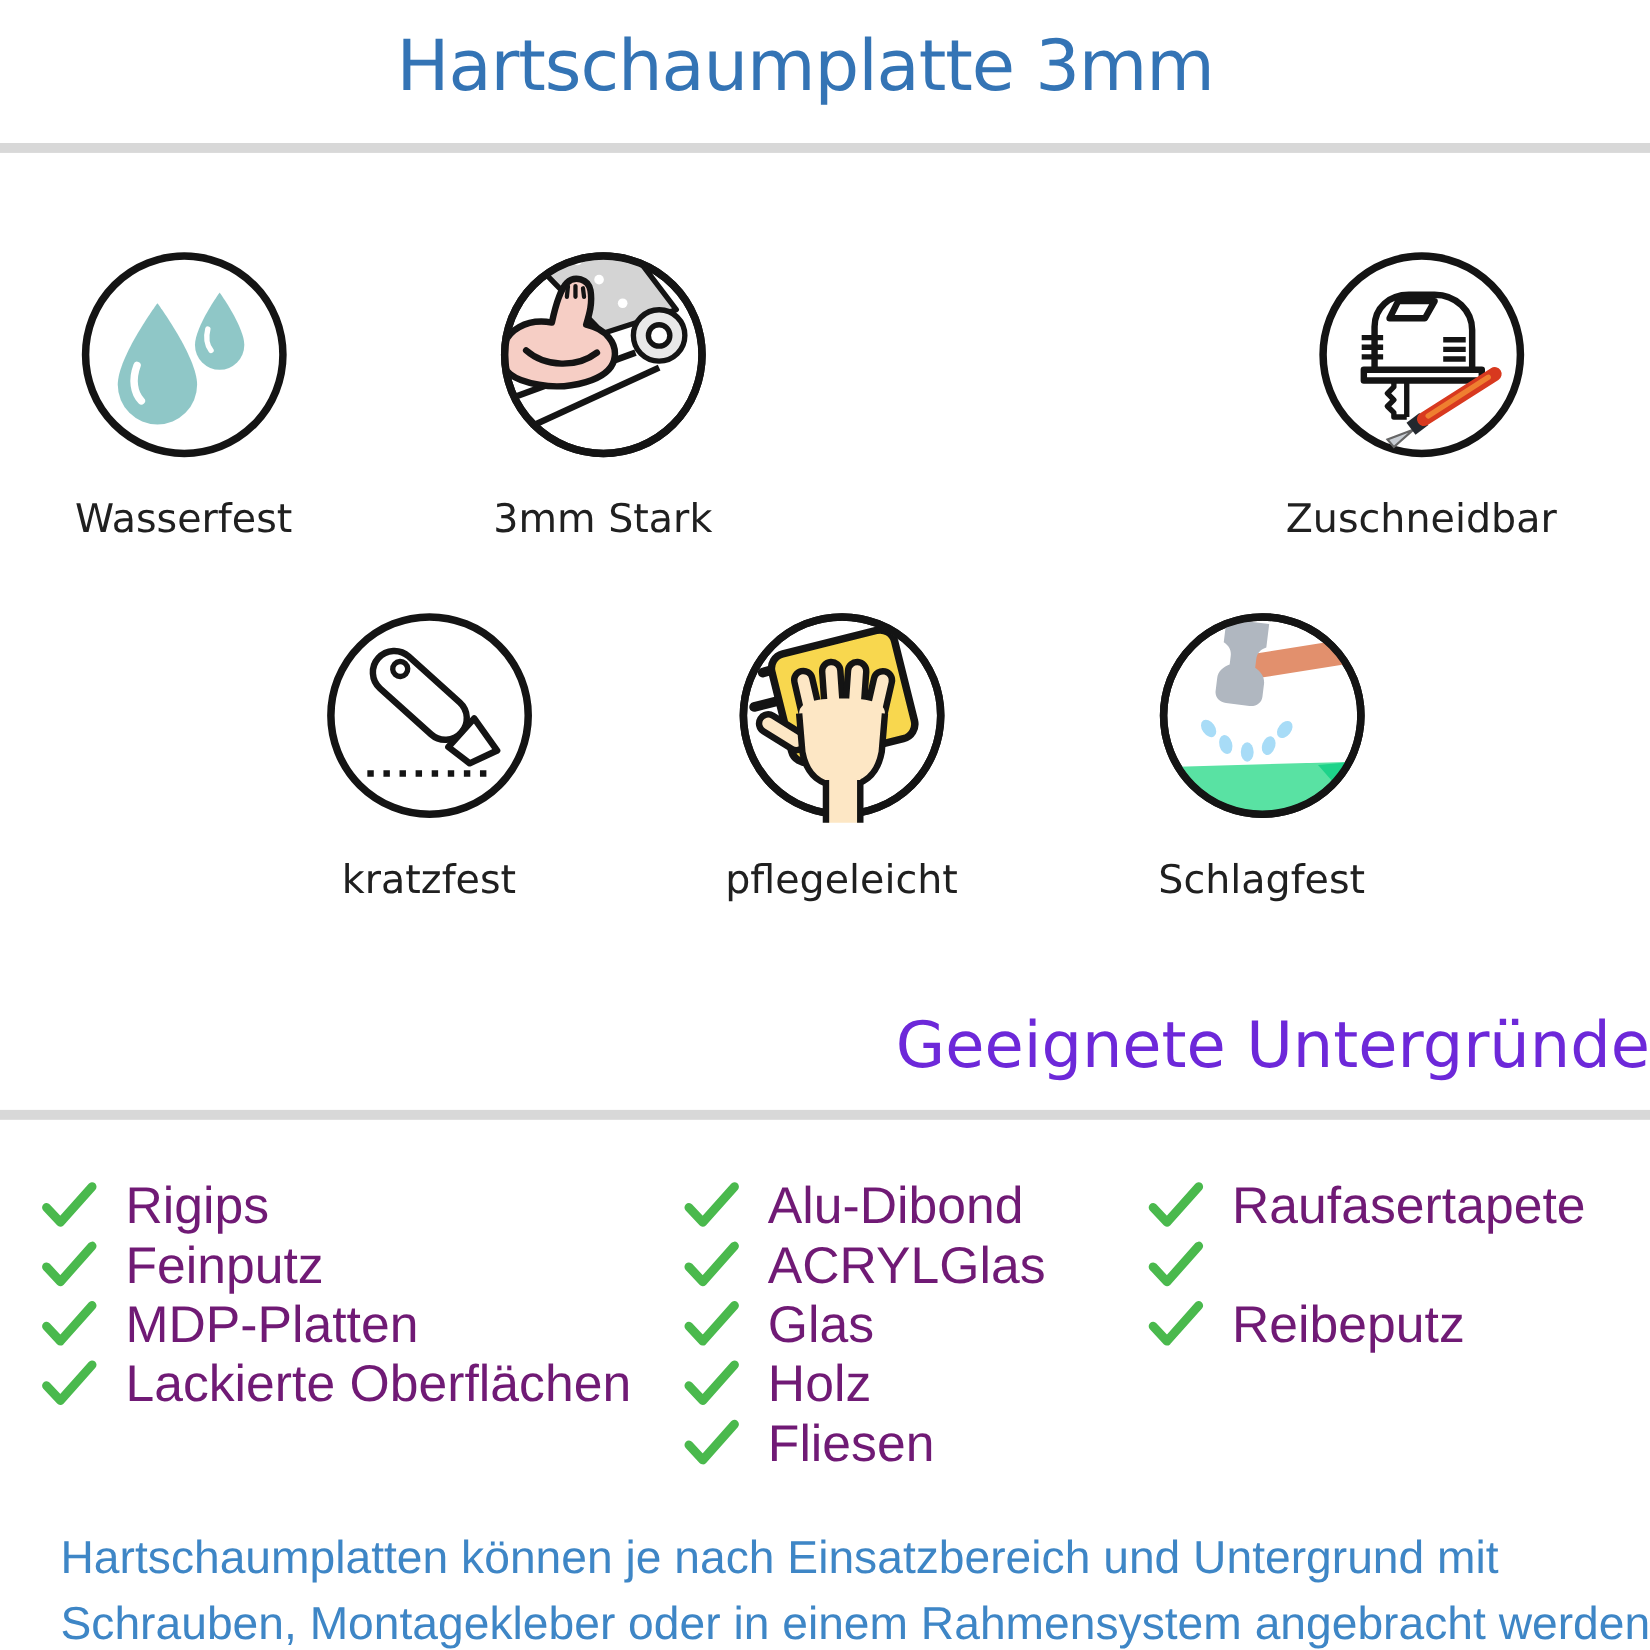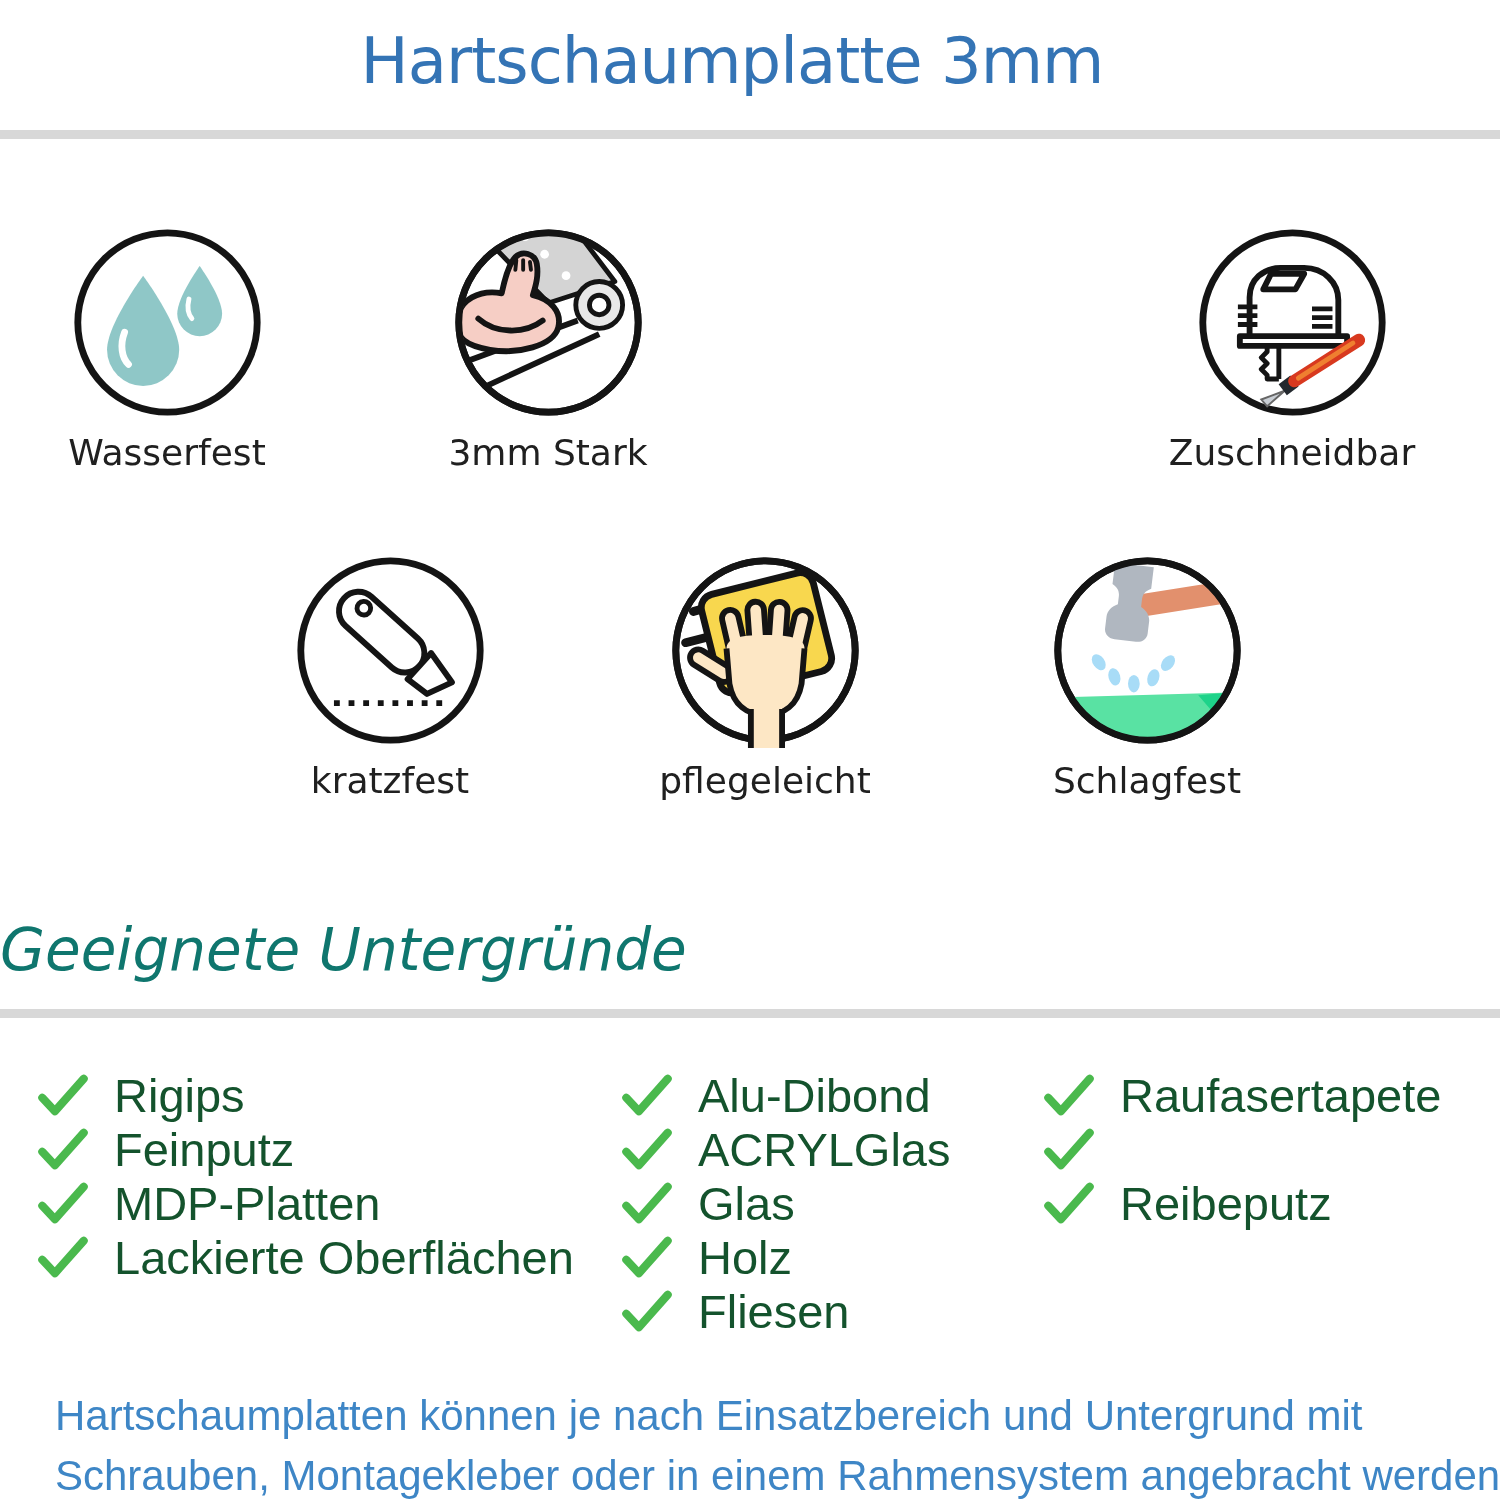--- a/index.html
+++ b/index.html
@@ -1,33 +1,33 @@
 <!DOCTYPE html>
 <html><head>
 <meta charset="utf-8">
 <style>
   html,body{margin:0;padding:0;background:#fff;}
   .canvas{position:relative;width:1500px;height:1500px;background:#ffffff;overflow:hidden;
           font-family:"Liberation Sans",sans-serif;}
   .t1{position:absolute;top:24px;left:0;width:1464px;margin:0;text-align:center;
       font-family:"DejaVu Sans",sans-serif;font-weight:normal;
       font-size:64px;color:#3474b5;letter-spacing:-1px;}
-  .t2{position:absolute;top:916px;left:0;width:1500px;margin:0;text-align:left;
+  .t2{position:absolute;top:916px;left:0;width:1500px;margin:0;text-align:right;
       font-family:"DejaVu Sans",sans-serif;font-weight:normal;
-      font-size:58px;color:#0f766e;font-style:italic;}
+      font-size:58px;color:#6d28d9;}
   .bar{position:absolute;left:0;width:1500px;height:9px;background:#d8d8d8;}
   .bar1{top:130px;}
   .bar2{top:1009px;}
   .feat{position:absolute;width:320px;display:flex;flex-direction:column;align-items:center;}
   .feat svg{width:195px;height:195px;display:block;}
-  .flabel{margin-top:12px;font-family:"DejaVu Sans",sans-serif;font-size:36px;color:#202020;white-space:nowrap;}
+  .flabel{margin-top:32px;font-family:"DejaVu Sans",sans-serif;font-size:36px;color:#202020;white-space:nowrap;}
   .col{position:absolute;top:1068px;}
   .citem{display:flex;align-items:center;height:54px;}
   .chk{width:54px;height:44px;margin-right:24px;flex:0 0 auto;}
-  .citem span{font-size:47px;color:#14532d;white-space:nowrap;font-family:"Liberation Sans",sans-serif;}
+  .citem span{font-size:47px;color:#701a75;white-space:nowrap;font-family:"Liberation Sans",sans-serif;}
   .note{position:absolute;left:55px;top:1386px;font-size:42px;line-height:60px;
         color:#3e86c6;white-space:nowrap;font-family:"Liberation Sans",sans-serif;}
 </style>
 </head>
 <body>
 
 <div class="canvas">
 
   <h1 class="t1">Hartschaumplatte 3mm</h1>
   <div class="bar bar1"></div>

